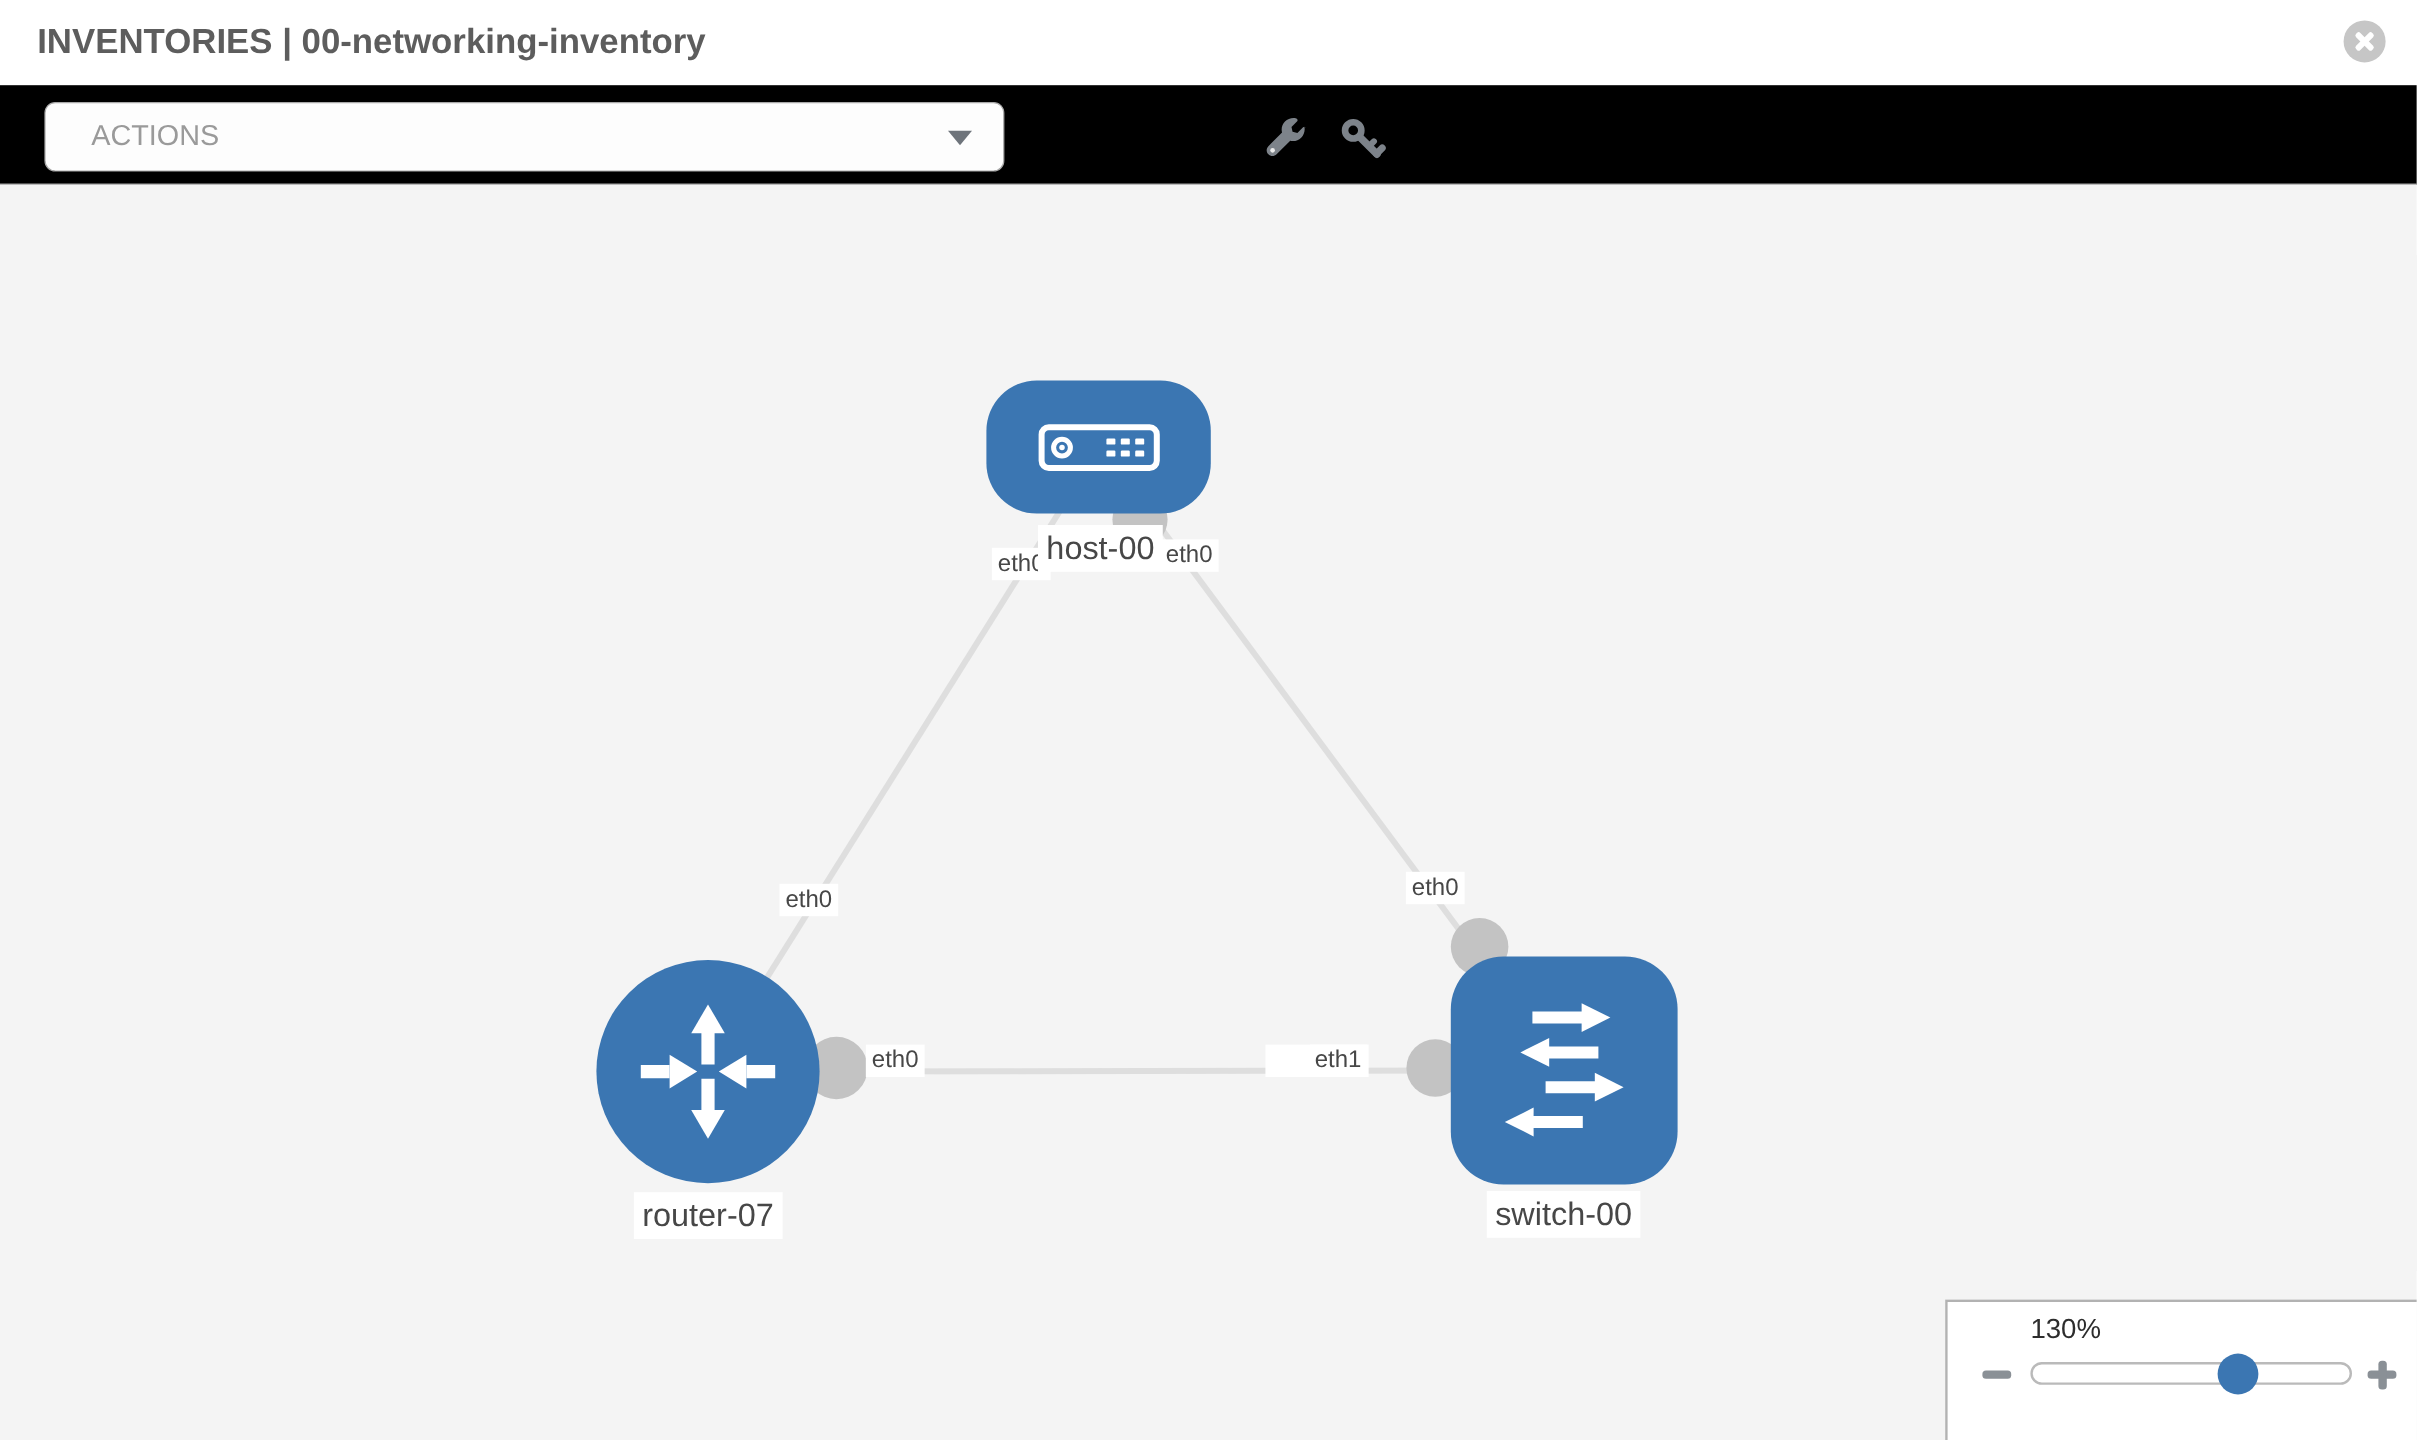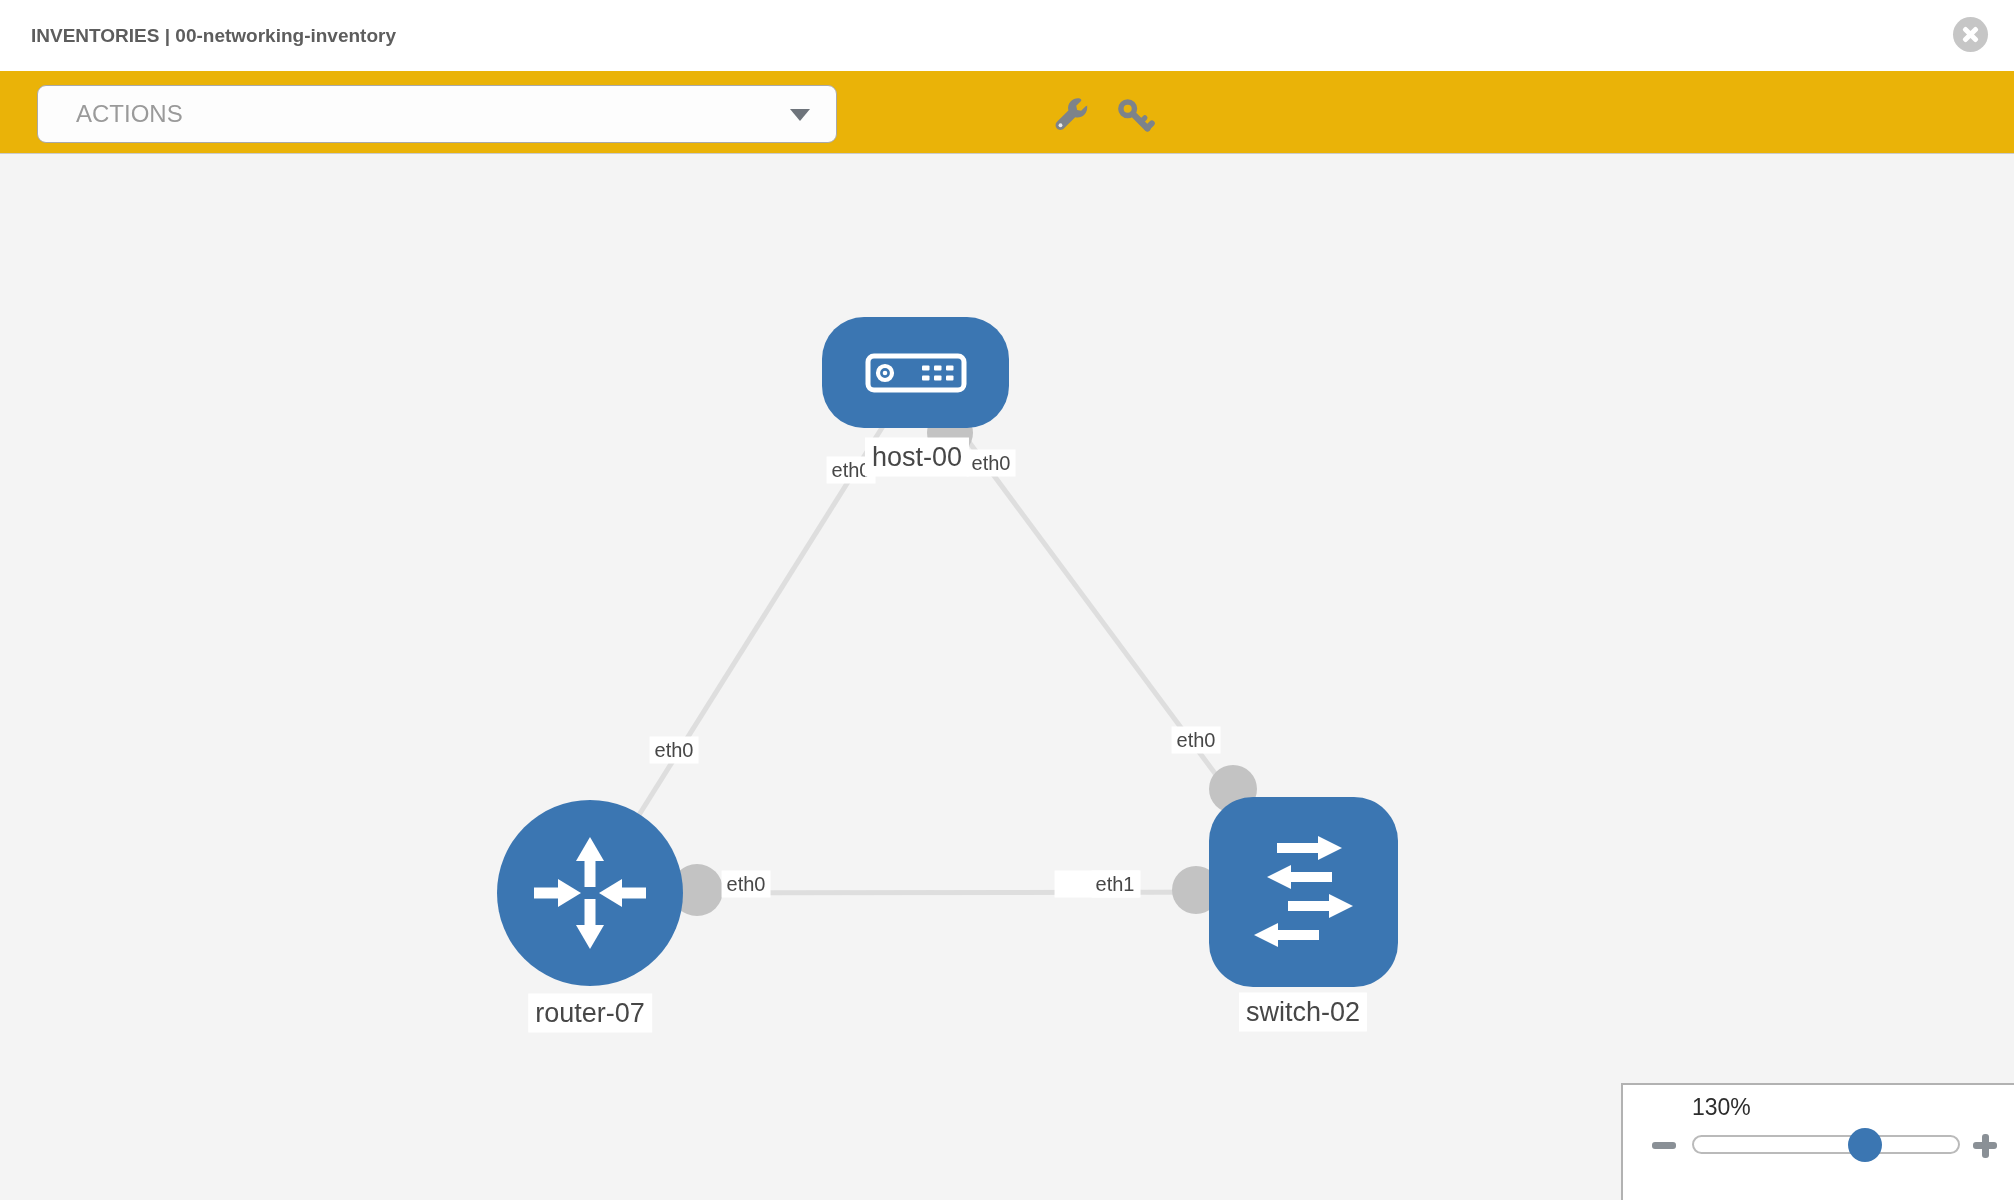--- a/index.html
+++ b/index.html
@@ -15,36 +15,36 @@
     font-family: "Liberation Sans", sans-serif;
     overflow: hidden; background: #fff;
   }
 
   
   .header {
     position: relative; height: 71px; background: #ffffff;
   }
   .page-title {
     position: absolute; left: 31px; top: 50%; transform: translateY(-50%);
-    font-size: 19px; font-weight: bold; color: #5d5d5d; letter-spacing: 0;
+    font-size: 29px; font-weight: bold; color: #5d5d5d; letter-spacing: 0;
   }
   .close-btn {
     position: absolute; right: 26px; top: 17px; width: 35px; height: 35px;
     border-radius: 50%; background: #c6c6c6; border: none; cursor: pointer;
   }
   .close-btn .xbar {
     position: absolute; left: 8px; top: 15px; width: 19px; height: 5px;
     background: #fff; border-radius: 2px;
   }
   .close-btn .xbar.a { transform: rotate(45deg); }
   .close-btn .xbar.b { transform: rotate(-45deg); }
 
   
   .toolbar {
-    position: relative; height: 83px; background: #eab308;
+    position: relative; height: 83px; background: #000000;
     border-bottom: 1px solid #cbcbcb;
   }
   .select-box {
     position: absolute; top: 14px; height: 58px; background: #fdfdfd;
     border: 1px solid #a9a9a9; border-radius: 9px;
     display: flex; align-items: center; cursor: pointer;
   }
   .select-box .select-text {
     font-size: 24px; color: #9a9a9a; padding-left: 38px;
   }
@@ -220,21 +220,21 @@
   <div class="chip chip-if" style="left:851px; top:316px;">eth0</div>
   <div class="chip chip-if" style="left:991px; top:309px;">eth0</div>
   <div class="chip chip-if" style="left:674px; top:596px;">eth0</div>
   <div class="chip chip-if" style="left:1196px; top:586px;">eth0</div>
   <div class="chip chip-if" style="left:746px; top:730px;">eth0</div>
   <div class="chip chip-if" style="left:1116px; top:730px;">eth0</div>
   <div class="chip chip-if" style="left:1097px; top:730px;padding-left:41px;">eth1</div>
 
   <div class="chip chip-name" style="left:917px; top:303px;text-align:right;">host-00</div>
   <div class="chip chip-name" style="left:590px; top:859px;">router-07</div>
-  <div class="chip chip-name" style="left:1303px; top:858px;">switch-02</div>
+  <div class="chip chip-name" style="left:1303px; top:858px;">switch-00</div>
 
   <div class="zoom-panel">
     <div class="zoom-level">130%</div>
     <button class="zoom-minus">
       <span class="pm-bar-h"></span>
     </button>
     <div class="zoom-track"></div>
     <div class="zoom-thumb"></div>
     <button class="zoom-plus">
       <span class="pm-bar-h"></span>

